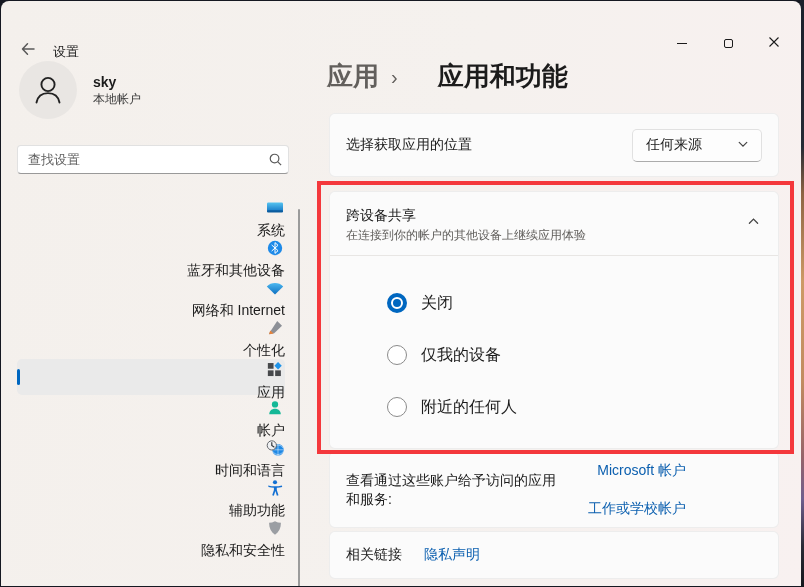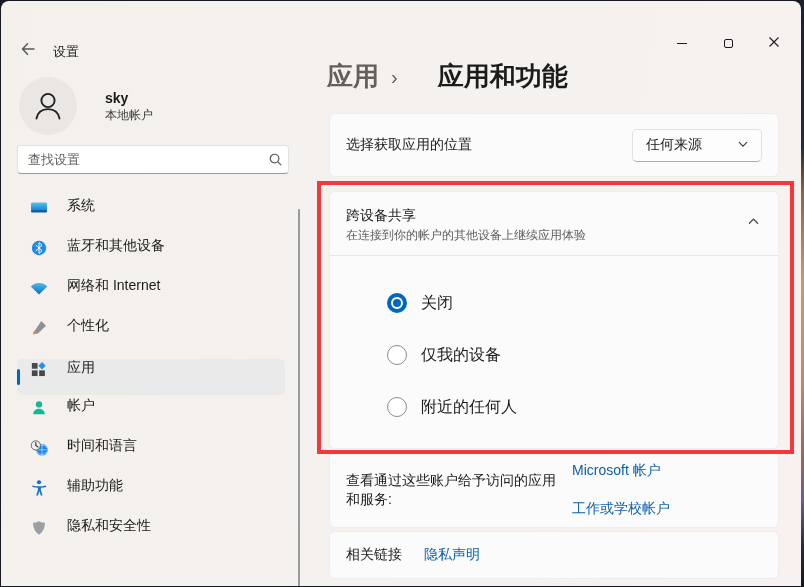--- a/index.html
+++ b/index.html
@@ -20,34 +20,34 @@
   .back-btn { position:absolute; left:14px; top:14px; width:26px; height:24px;
     display:flex; align-items:center; justify-content:center; border-radius:4px; cursor:pointer; }
   .app-title { position:absolute; left:52px; top:18px; font-size:13px; color:#1b1b1b; }
   .caption-btns { position:absolute; right:4px; top:0; height:36px; display:flex; }
   .cap { width:46px; height:36px; display:flex; align-items:center; justify-content:center; cursor:pointer; }
   .min-glyph { width:10px; height:1px; background:#1b1b1b; }
   .max-glyph { width:9px; height:9px; border:1px solid #1b1b1b; border-radius:2px; }
 
   
   .sidebar { position:absolute; left:0; top:48px; width:300px; bottom:0; }
-  .user-block { position:absolute; left:18px; top:28px; display:flex; align-items:center; gap:28px; }
+  .user-block { position:absolute; left:18px; top:12px; display:flex; align-items:center; gap:16px; }
   .avatar { width:58px; height:58px; border-radius:50%; background:#e9e6e3; display:flex; align-items:center; justify-content:center; }
   .user-name { font-size:14px; font-weight:bold; line-height:18px; }
   .user-type { font-size:12px; color:#3a3a3a; line-height:16px; }
   .searchbox { position:absolute; left:16px; top:96px; width:272px; height:29px;
     background:#fff; border:1px solid rgba(0,0,0,.12); border-bottom-color:rgba(0,0,0,.40);
     border-radius:4px; display:flex; align-items:center; }
   .searchbox input { flex:1; border:0; outline:0; background:transparent; padding:0 10px;
     font-size:13px; font-family:inherit; color:#1b1b1b; }
   .searchbox input::placeholder { color:#616161; }
   .search-icon { width:26px; display:flex; justify-content:center; }
   .nav { position:absolute; left:8px; right:8px; top:148px; }
-  .nav-item { position:relative; height:40px; margin:0 8px 0 8px; display:flex; align-items:flex-start;
-    gap:18px; padding-left:11px; border-radius:5px; cursor:pointer; font-size:14px; }
+  .nav-item { position:relative; height:40px; margin:0 8px 0 8px; display:flex; align-items:flex-end;
+    gap:4px; padding-left:11px; border-radius:5px; cursor:pointer; font-size:14px;flex-direction:column; }
   .nav-item .nicon { width:21px; height:21px; display:flex; align-items:center; justify-content:center; flex:0 0 21px; }
   .nav-item.selected { background:#eaeaea; height:36px; margin-top:2px; margin-bottom:2px; }
   .nav-item.selected::before { content:""; position:absolute; left:0; top:50%; transform:translateY(-50%);
     width:3px; height:16px; border-radius:2px; background:#0067c0; }
   .side-scrollbar { position:absolute; left:297px; top:160px; width:2px; height:419px;
     background:#9b9b9b; border-radius:2px; }
 
   
   .main { position:absolute; left:0; top:0; width:100%; height:100%; }
   .breadcrumb { position:absolute; left:326px; top:58px; display:flex; align-items:center; gap:12px; }
@@ -72,21 +72,21 @@
   .options { padding-top:21px; }
   .option-row { display:flex; align-items:center; gap:14px; height:52px; margin-left:57px;
     font-size:16px; cursor:pointer; }
   .radio { width:20px; height:20px; border-radius:50%; border:1px solid #8b8b8b; background:#fff; flex:0 0 20px; }
   .option-row.selected .radio { border:4px solid #0067c0; position:relative; }
   .option-row.selected .radio::after { content:""; position:absolute; left:50%; top:50%;
     transform:translate(-50%,-50%); width:8px; height:8px; border-radius:50%; background:#0067c0; }
 
   .card-accounts { top:450px; height:77px; display:flex; align-items:center; padding:0 16px; }
   .accounts-label { width:218px; font-size:14px; line-height:19px; }
-  .accounts-links { display:flex; flex-direction:column; gap:20px; margin-left:8px; }
+  .accounts-links { display:flex; flex-direction:column; gap:20px; margin-left:24px;text-align:right; }
   .link { color:#0b5faf; font-size:14px; cursor:pointer; }
 
   .card-related { top:530px; height:48px; display:flex; align-items:center; gap:22px;
     padding:0 16px; font-size:14px; }
 
   .highlight-rect { position:absolute; left:316px; top:180px; width:477px; height:273px;
     border:4px solid #f4383c; z-index:9; pointer-events:none; }
 </style>
 </head>
 <body>

